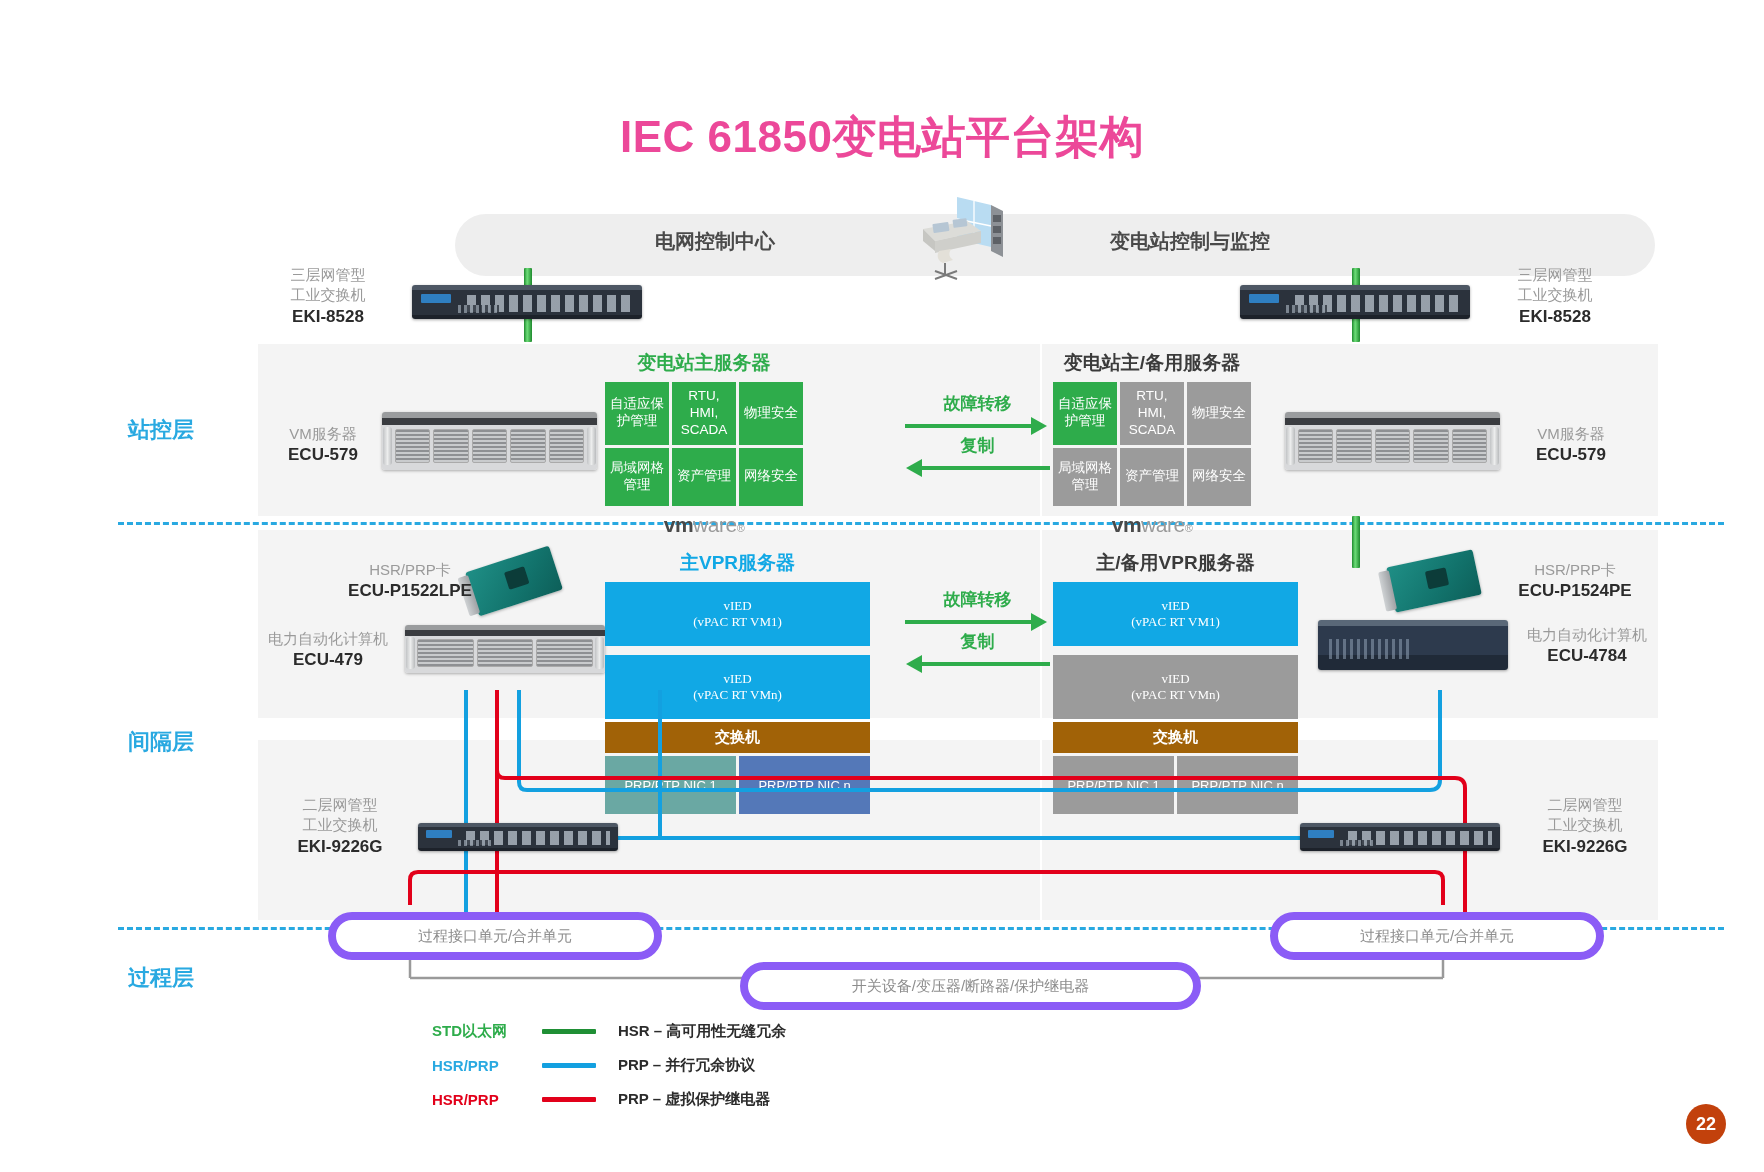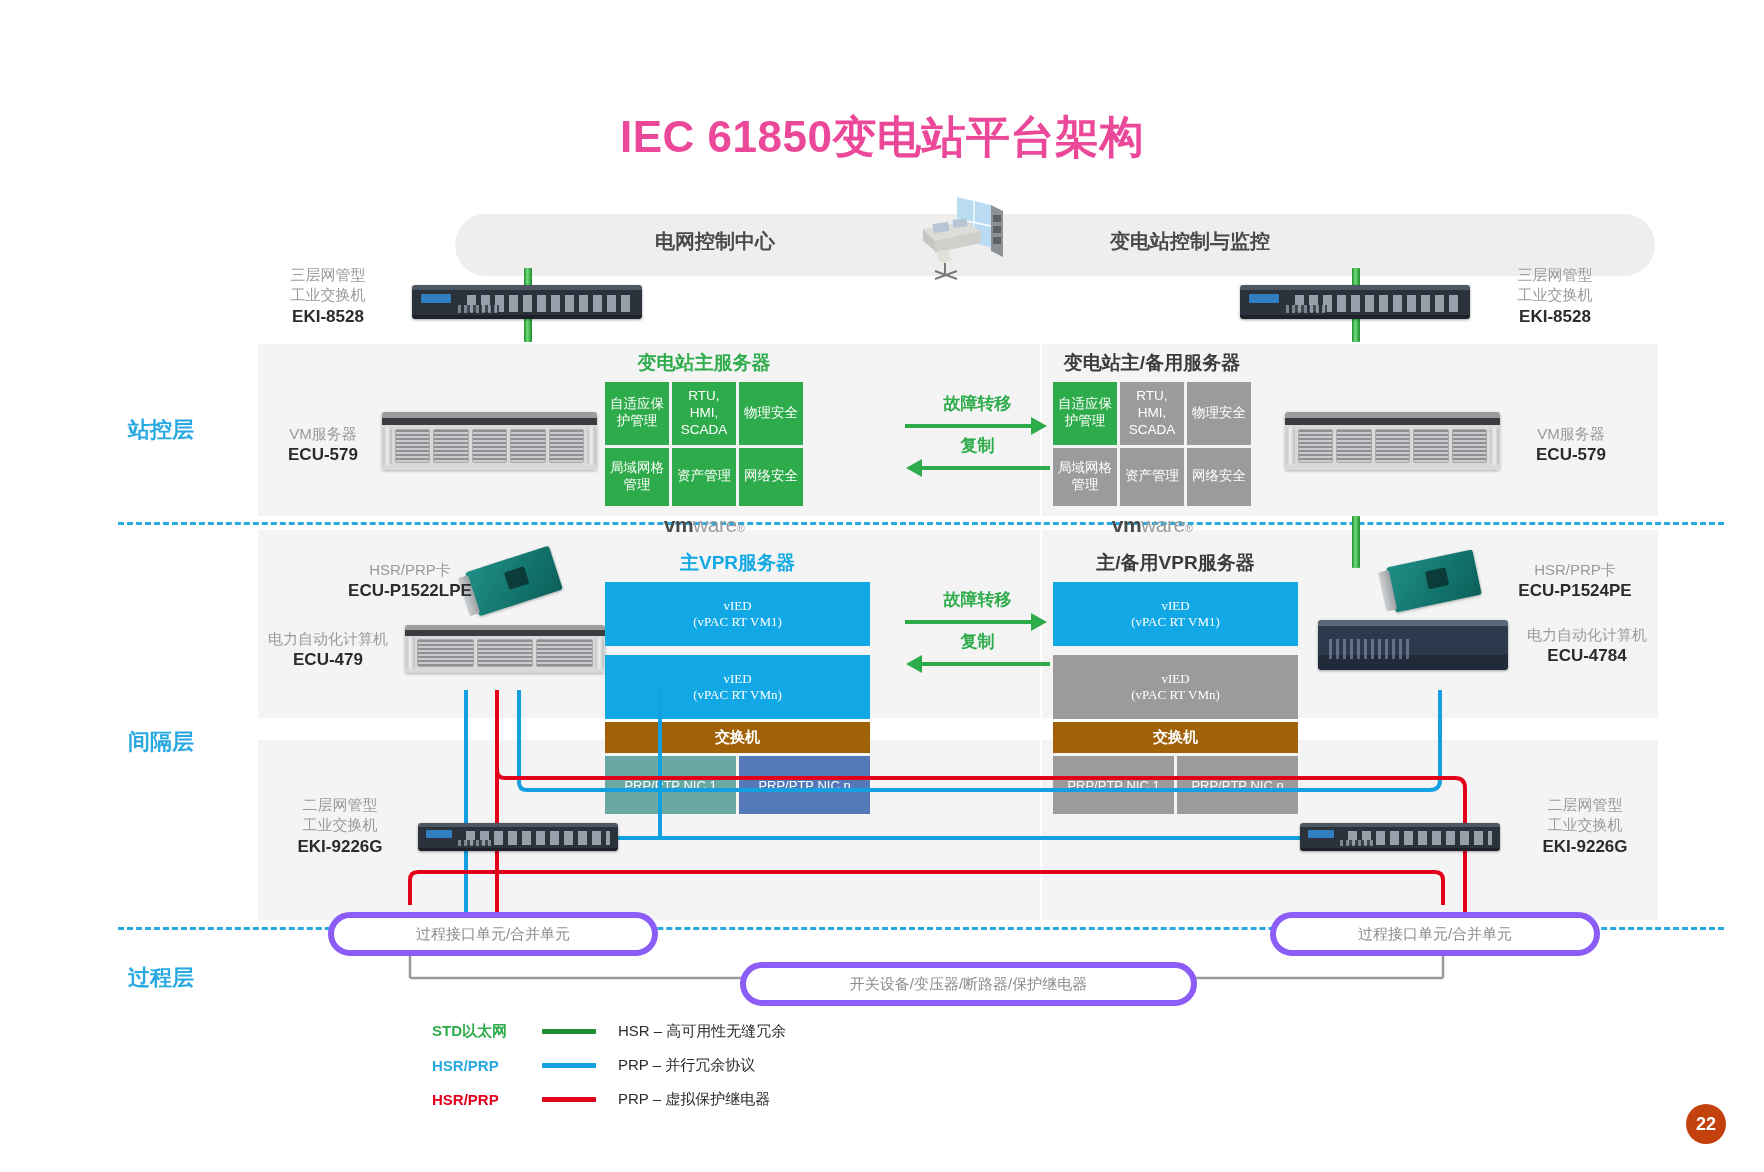--- a/index.html
+++ b/index.html
@@ -243,36 +243,36 @@
   
   svg.links { position: absolute; left: 0; top: 0; width: 1764px; height: 1172px; pointer-events: none; }
 
   
   .ptp { position: absolute; text-align: center; }
   .ptp-label { font-size: 15px; color: #8d8d8d; margin-top: 4px; white-space: nowrap; }
 
   
   .capsule {
     position: absolute;
-    border: 6px solid #8b5cf6; border-radius: 40px;
+    border: 8px solid #8b5cf6; border-radius: 40px;
     background: #ffffff;
     display: flex; align-items: center; justify-content: center;
     color: #8d8d8d; font-size: 15px; white-space: nowrap;
   }
 
   
   .legend { position: absolute; left: 432px; top: 1018px; }
   .legend-row {
     display: flex; align-items: center; height: 26px; margin-bottom: 8px;
   }
   .legend-tag {
     width: 100px; font-size: 15px; font-weight: bold; white-space: nowrap;
   }
   .legend-swatch { width: 54px; height: 5px; margin: 0 22px 0 10px; border-radius: 1px; }
-  .legend-text { font-size: 15px; font-weight: normal; color: #2b2b2b; white-space: nowrap; }
+  .legend-text { font-size: 15px; font-weight: bold; color: #2b2b2b; white-space: nowrap; }
 
   
   .pagenum {
     position: absolute; right: 38px; bottom: 28px;
     width: 40px; height: 40px; border-radius: 50%;
     background: #c2410c; color: #fff;
     display: flex; align-items: center; justify-content: center;
     font-size: 18px; font-weight: bold;
   }
 </style>

